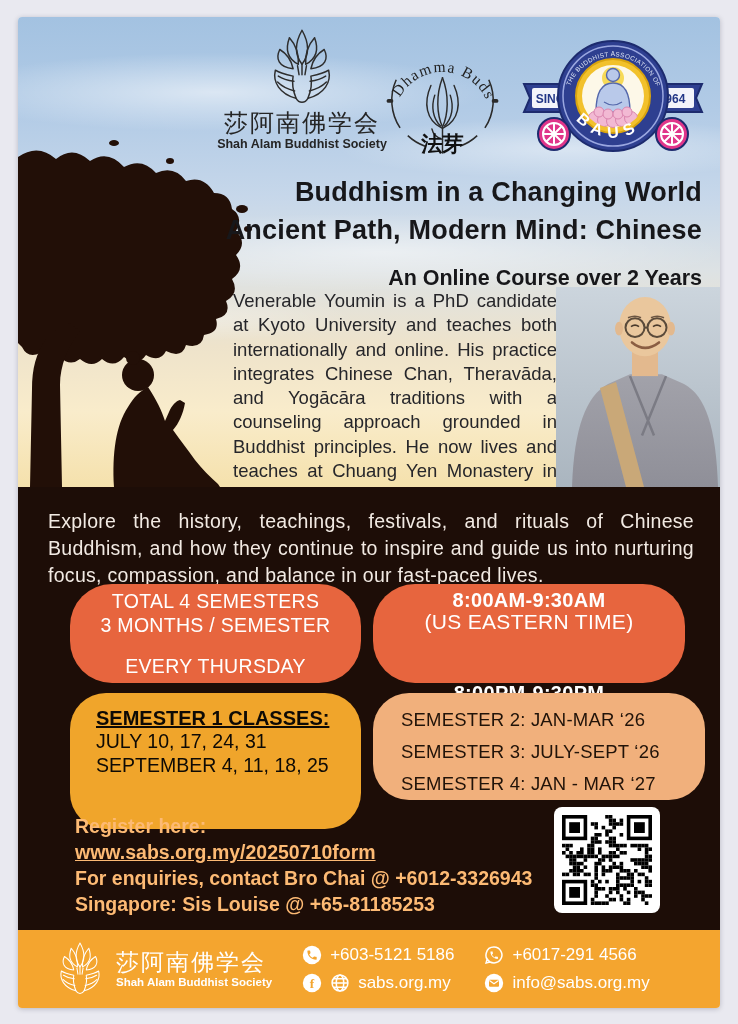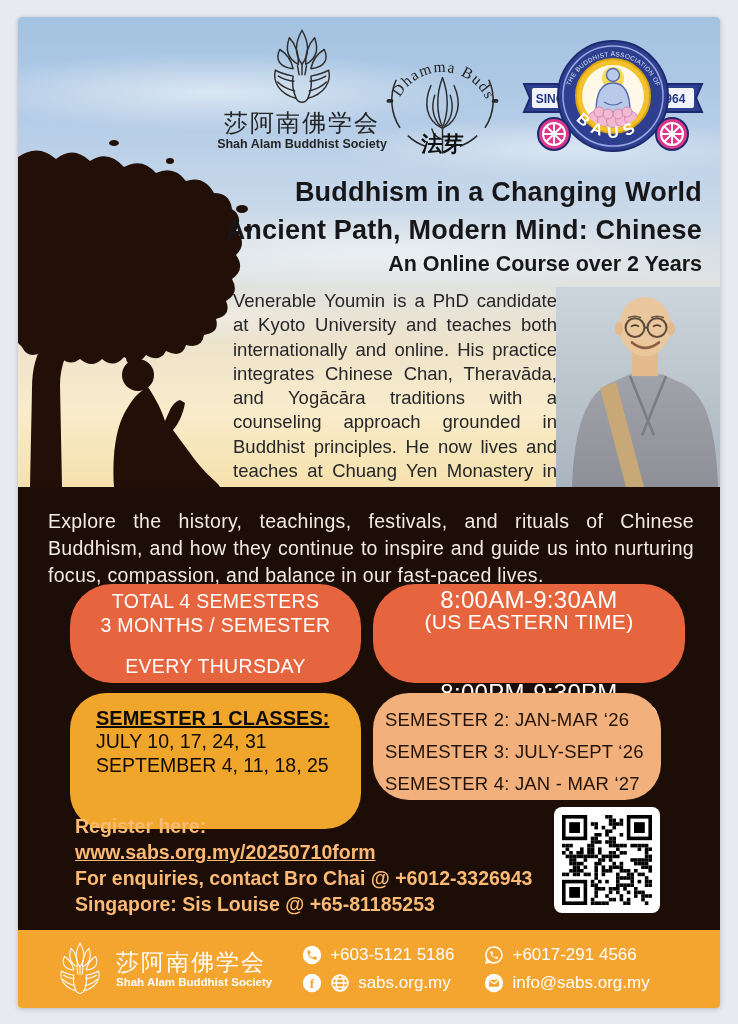--- a/index.html
+++ b/index.html
@@ -18,41 +18,41 @@
 
   .logo-sabs{position:absolute;left:196px;top:10px;width:176px;display:flex;flex-direction:column;align-items:center;color:#2e2e2e;}
   .logo-sabs svg{display:block;}
   .sabs-cn{font-family:"DejaVu Sans",sans-serif;font-size:24px;letter-spacing:2px;line-height:24px;margin-top:2px;color:#252525;}
   .sabs-en{font-size:12.5px;font-weight:bold;color:#252525;margin-top:2px;white-space:nowrap;}
 
   .logo-dhamma{position:absolute;left:357px;top:12px;width:135px;height:140px;}
   .logo-baus{position:absolute;left:500px;top:15px;width:190px;height:140px;}
 
   .title{position:absolute;top:156px;right:18px;width:520px;text-align:right;font-weight:bold;font-size:27px;line-height:38px;color:#17171a;letter-spacing:.2px;}
-  .subtitle{position:absolute;top:235px;right:18px;text-align:right;font-weight:bold;font-size:21.5px;color:#17171a;}
+  .subtitle{position:absolute;top:249px;right:18px;text-align:right;font-weight:bold;font-size:21.5px;color:#17171a;}
 
   .bio{position:absolute;left:215px;top:272px;width:324px;font-size:18.5px;line-height:24.3px;color:#26262a;text-align:justify;}
   .photo{position:absolute;right:0;top:270px;width:164px;height:200px;}
 
   
   .dark{position:absolute;top:470px;left:0;width:702px;height:443px;background:#1d0d07;}
   .intro{position:absolute;left:30px;top:21px;width:646px;font-size:19.5px;line-height:27px;color:#f2eae3;text-align:justify;letter-spacing:.3px;}
 
   .pill{position:absolute;border-radius:42px;color:#fff;text-align:center;display:flex;flex-direction:column;justify-content:center;}
   .pill-total{left:52px;top:97px;width:291px;height:99px;background:#e7653e;font-size:19.5px;line-height:24px;letter-spacing:.3px;}
   .pill-time{left:355px;top:97px;width:312px;height:99px;background:#e7653e;}
-  .pill-time .b{font-weight:normal;font-size:24px;line-height:22.5px;letter-spacing:.3px;margin-top:48px;}
+  .pill-time .b{font-weight:bold;font-size:20px;line-height:22.5px;letter-spacing:.3px;margin-top:48px;}
   .pill-time .r{font-size:21px;line-height:22.5px;letter-spacing:.3px;}
   .pgap{height:17px;}
 
   .box-sem1{position:absolute;left:52px;top:206px;width:291px;height:136px;background:#f0a52b;border-radius:36px;color:#0e0a05;text-align:left;padding:13px 0 0 26px;box-sizing:border-box;}
   .box-sem1 .h{font-weight:bold;font-size:20px;text-decoration:underline;line-height:24px;}
   .box-sem1 .d{font-size:19.5px;line-height:23.5px;}
 
-  .box-sems{position:absolute;left:355px;top:206px;width:288px;height:107px;background:#f1b07c;border-radius:36px;color:#211309;text-align:left;padding:16px 0 0 12px;box-sizing:border-box;font-size:18.5px;}
+  .box-sems{position:absolute;left:355px;top:206px;width:332px;height:107px;background:#f1b07c;border-radius:36px;color:#211309;text-align:left;padding:16px 0 0 28px;box-sizing:border-box;font-size:18.5px;}
   .box-sems .s{display:block;margin-bottom:10px;letter-spacing:.2px;}
 
   .register{position:absolute;left:57px;top:326px;color:#fdba74;font-weight:bold;font-size:19.5px;line-height:26px;}
   .register .url{text-decoration:underline;cursor:pointer;}
   .qr{position:absolute;left:536px;top:320px;width:106px;height:106px;background:#fff;border-radius:8px;padding:8px;box-sizing:border-box;}
   .qr svg{display:block;width:90px;height:90px;}
 
   
   .foot{position:absolute;top:913px;left:0;width:702px;height:78px;background:#f4a52f;display:flex;align-items:center;gap:30px;padding-left:36px;box-sizing:border-box;color:#fff;}
   .f-logo{display:flex;align-items:center;gap:10px;color:#fff;}

